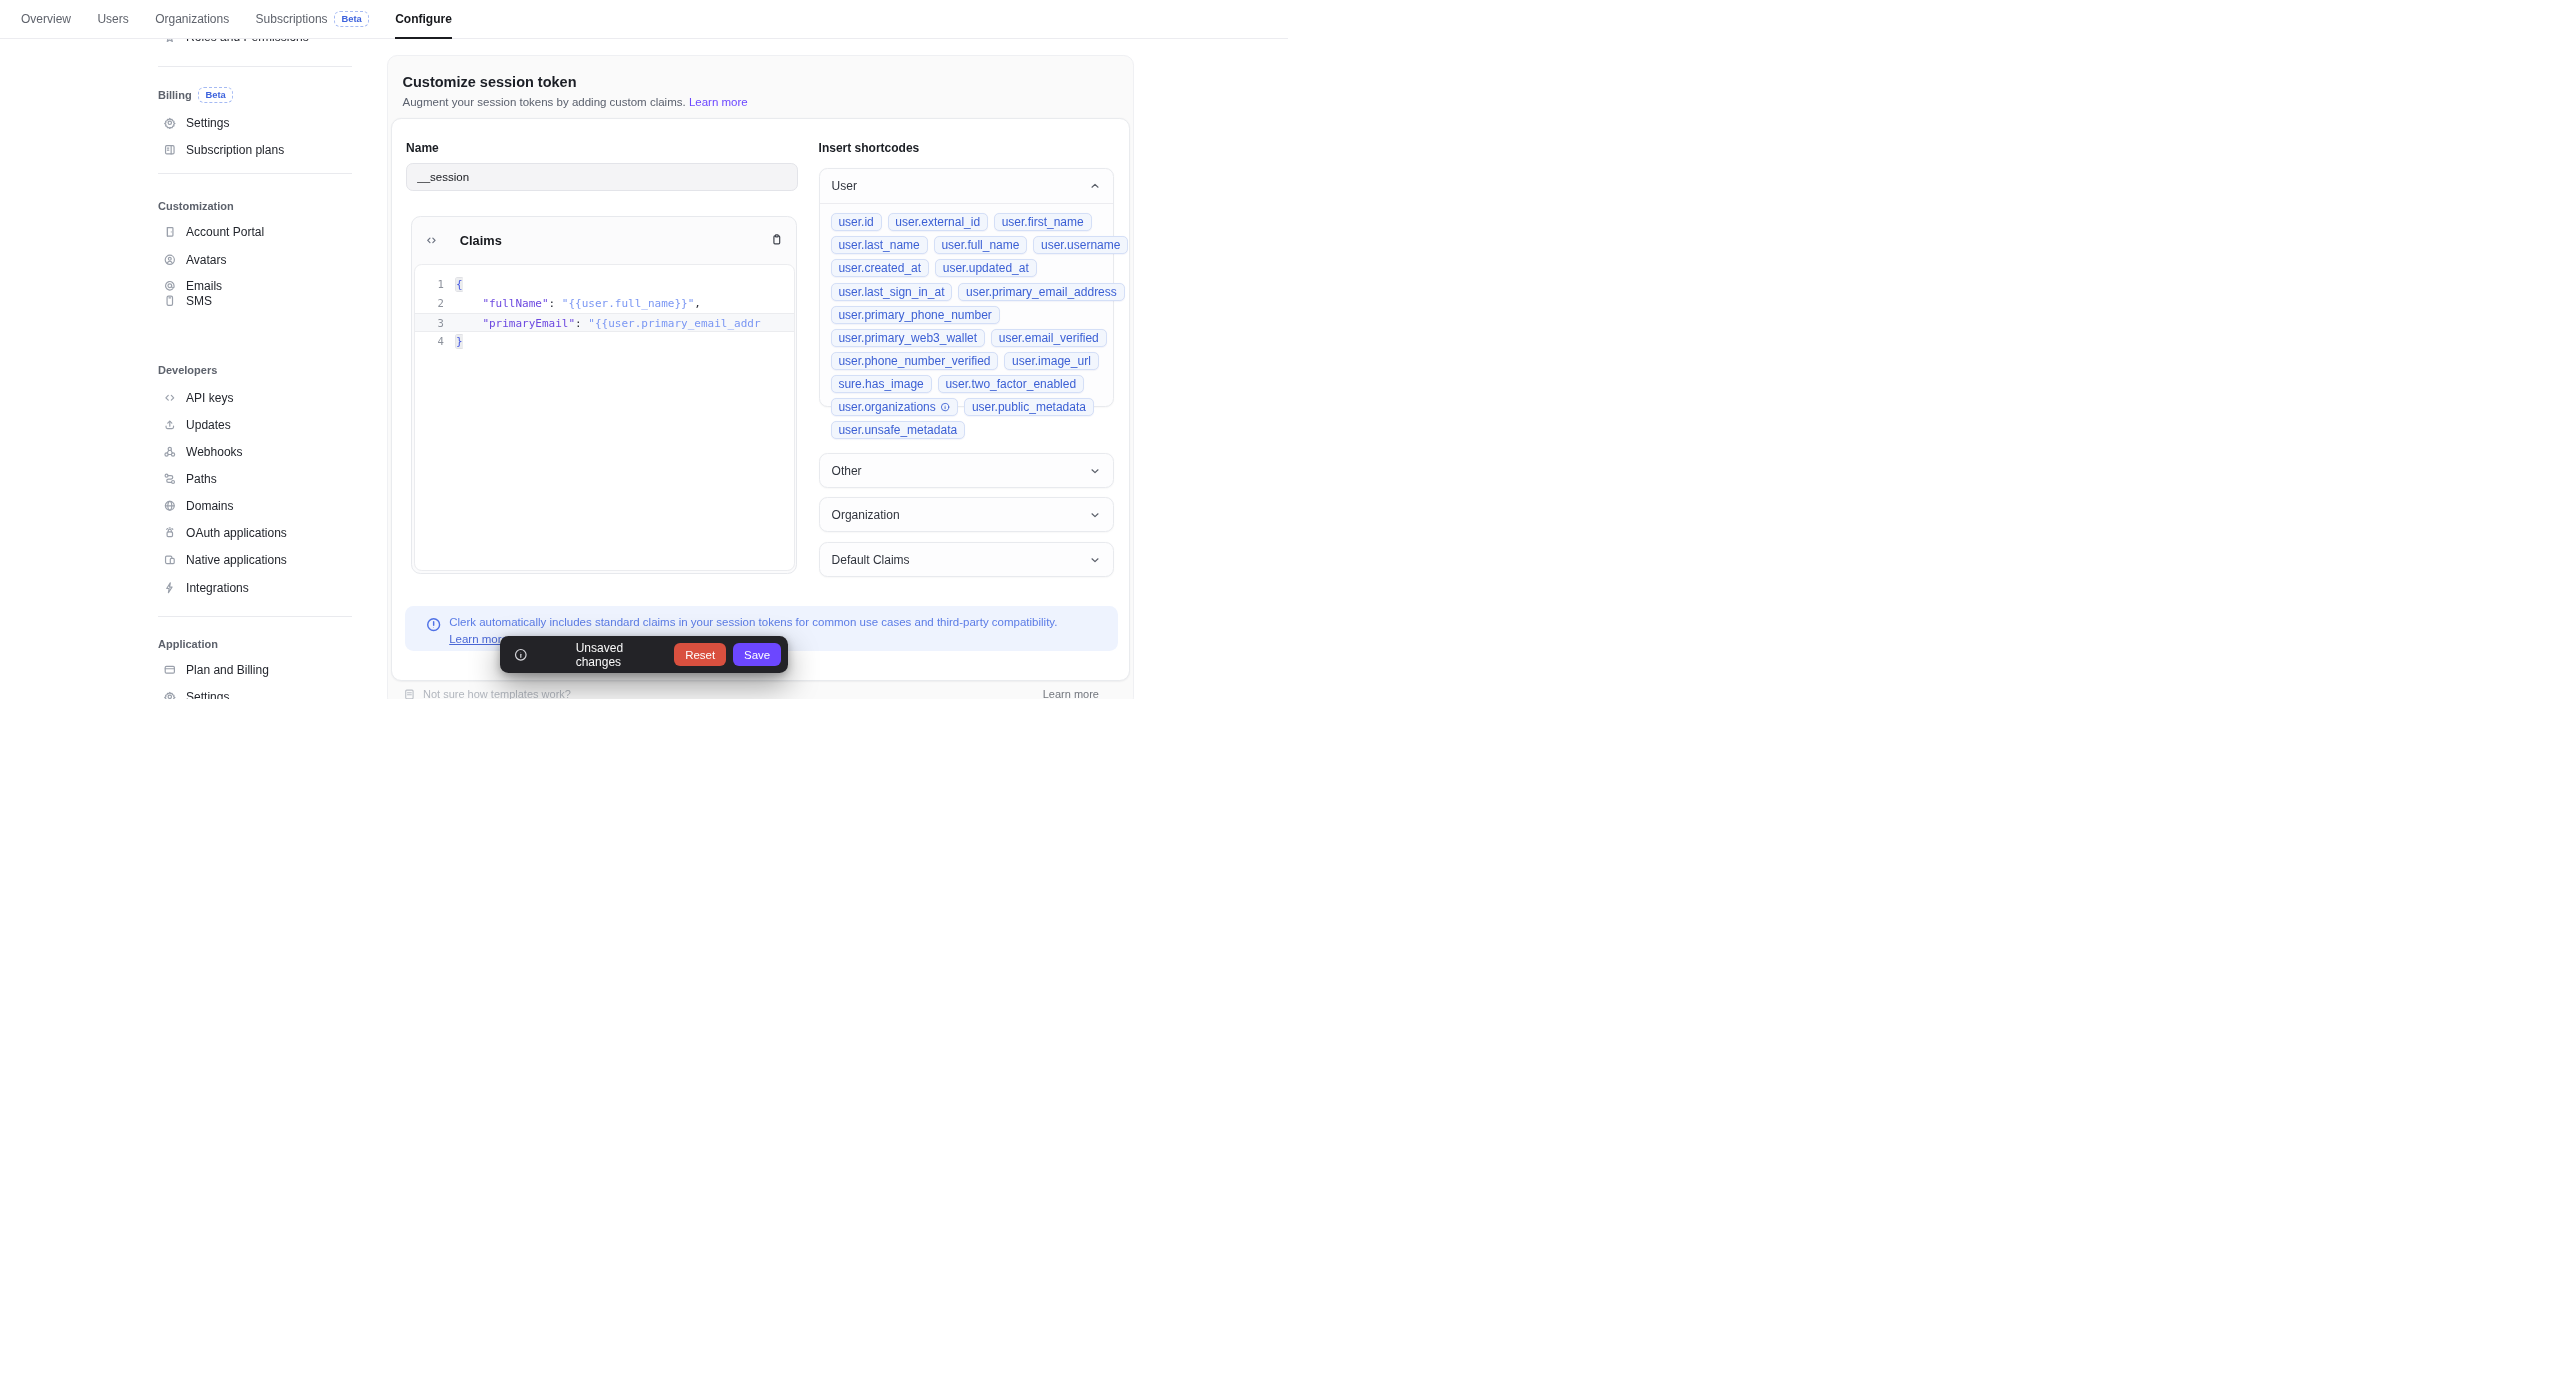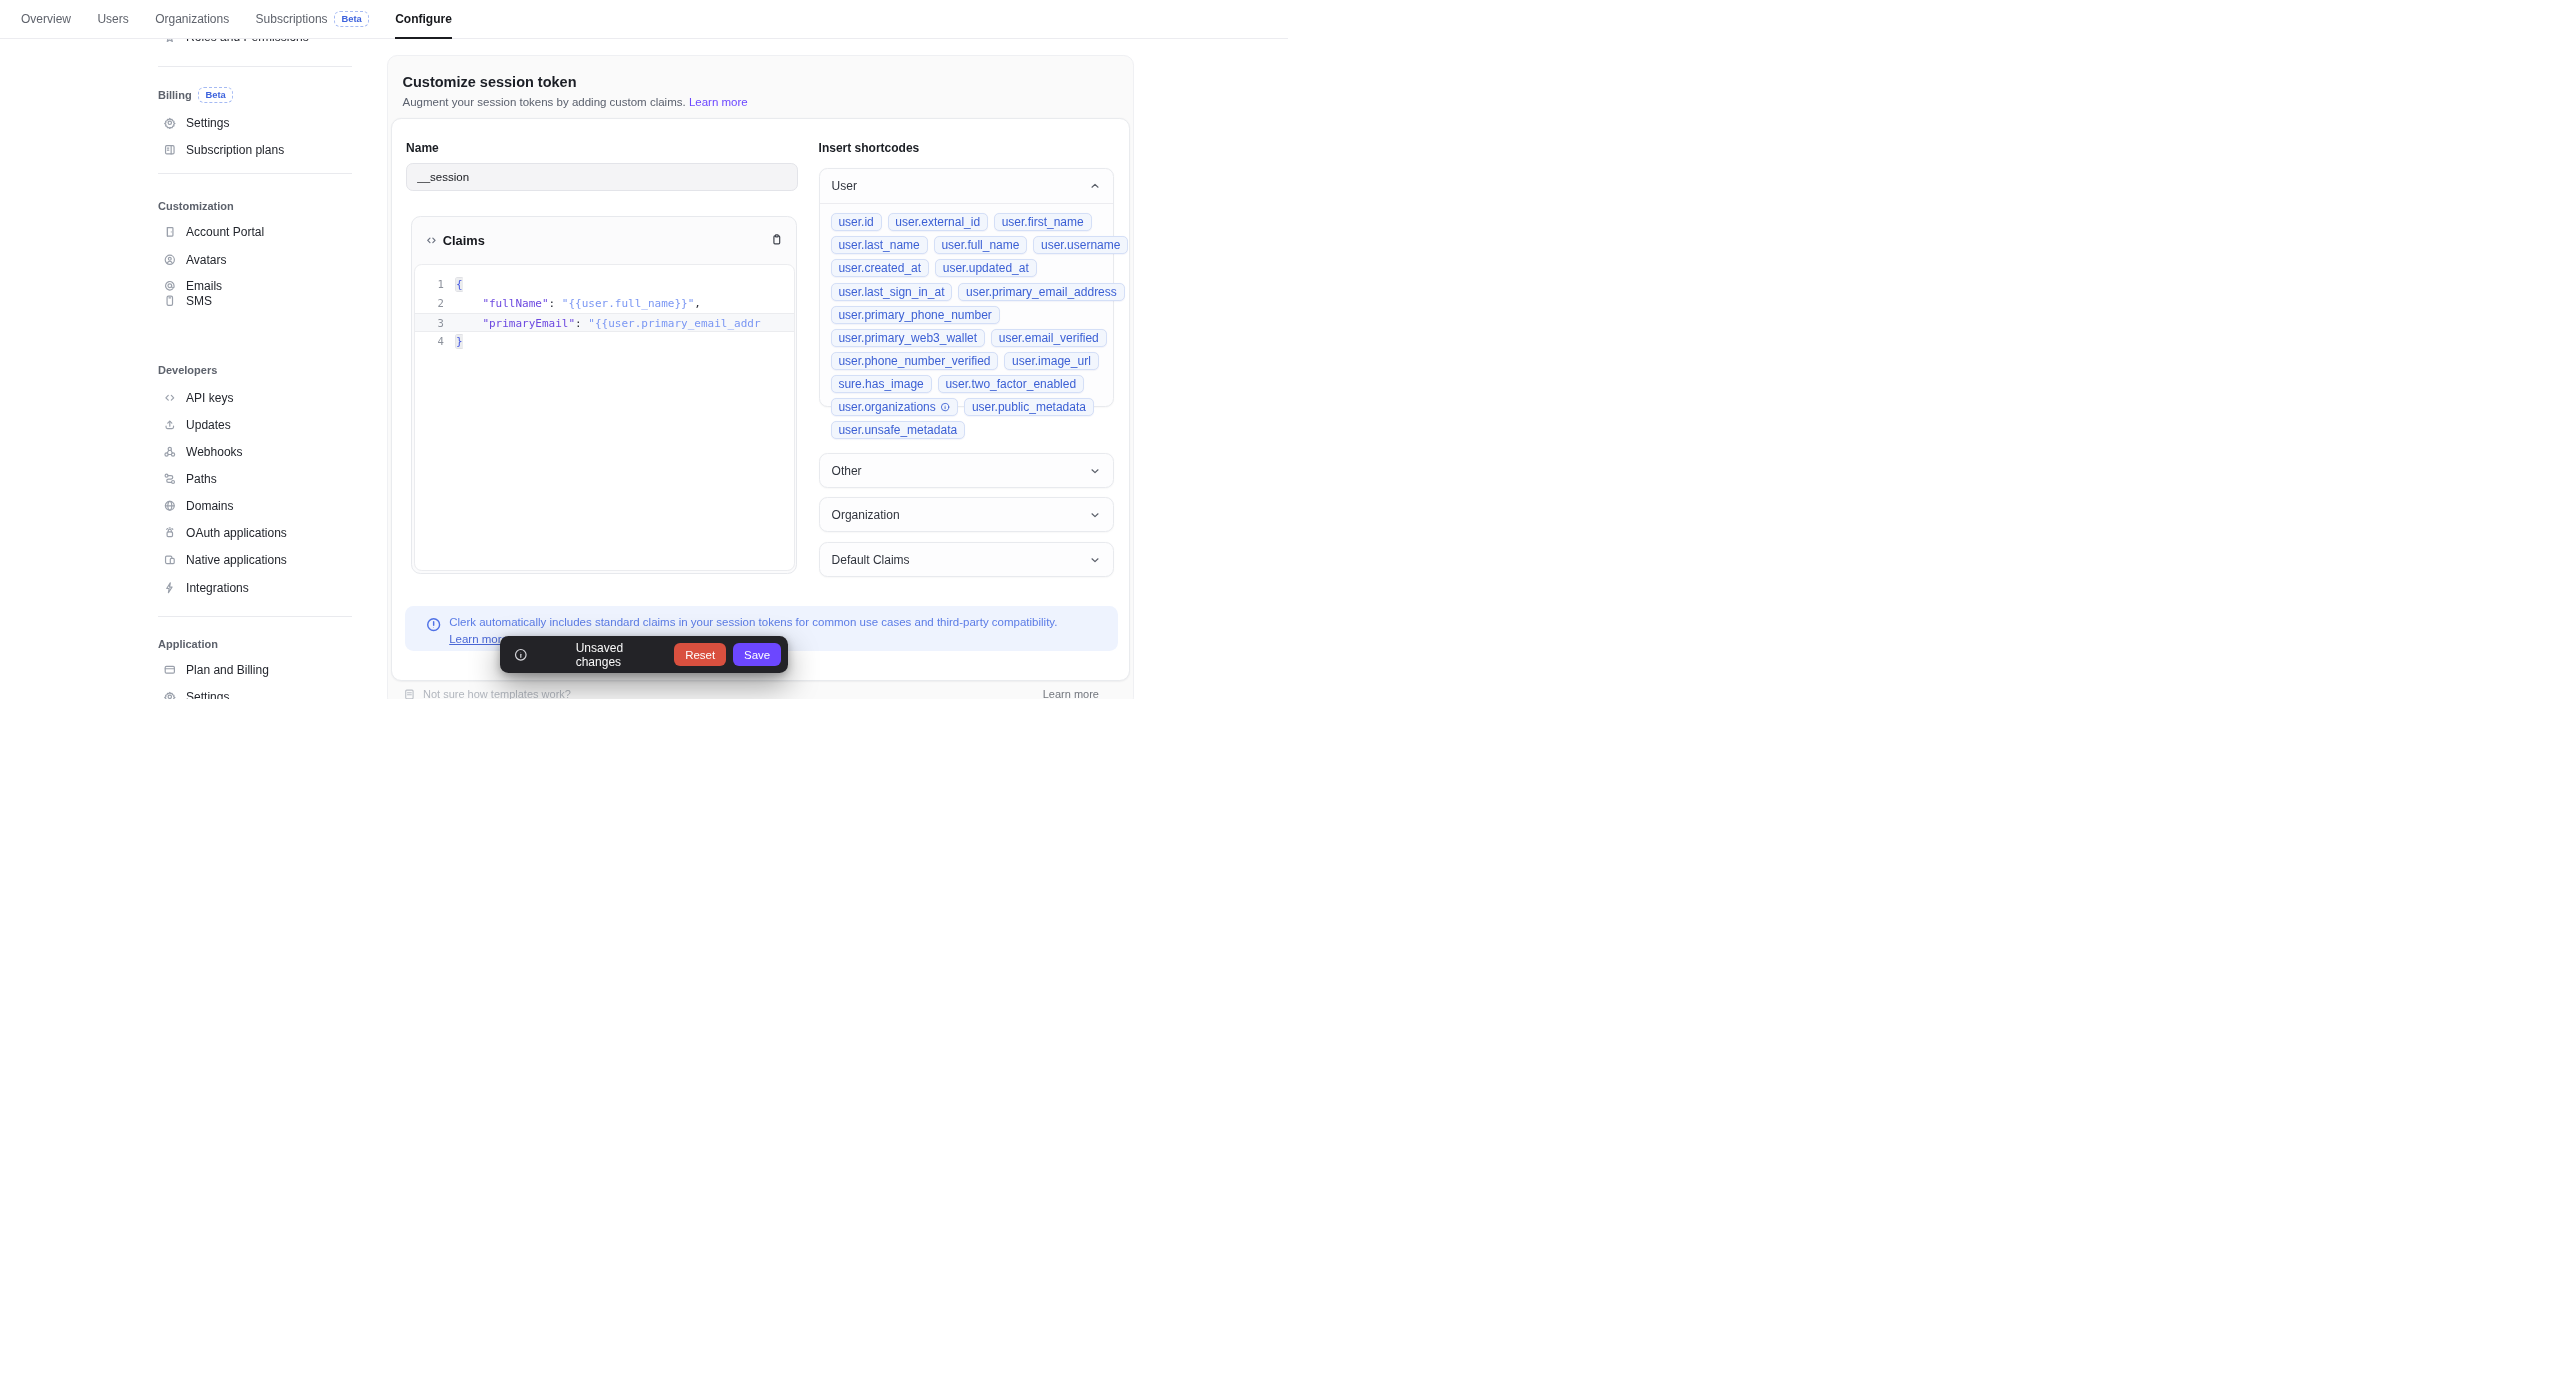--- a/index.html
+++ b/index.html
@@ -38,21 +38,21 @@
               box-sizing:border-box;}
 
   
   .field-label{position:absolute;left:14.5px;top:22px;font-size:12px;font-weight:600;color:#1b1e24;}
   .name-input{position:absolute;left:14.5px;top:44px;width:392px;height:28px;box-sizing:border-box;
               background:#f4f4f6;border:0.9px solid #e3e4e9;border-radius:6.8px;padding:0 10.2px;
               font-size:11.5px;color:#191b20;font-family:"Liberation Sans",sans-serif;outline:none;}
 
   .claims-panel{position:absolute;left:19.6px;top:97px;width:386px;height:358px;box-sizing:border-box;
                 background:#fbfbfc;border:0.9px solid #e7e9ed;border-radius:9.4px;}
-  .claims-header{display:flex;align-items:center;gap:5px;height:46px;padding:0 12.8px;}
+  .claims-header{display:flex;align-items:center;gap:22px;height:46px;padding:0 12.8px;}
   .claims-title{font-size:12.8px;font-weight:700;color:#16181d;flex:0 0 auto;}
   .claims-header .icon{color:#6b7280;display:flex;}
   .copy-btn{margin-left:auto;color:#3f434c;display:flex;cursor:pointer;}
   .editor{position:absolute;left:1.7px;right:1.7px;top:47px;bottom:1.7px;background:#fff;
           border:0.9px solid #ebecef;border-radius:7.7px;overflow:hidden;
           font-family:"DejaVu Sans Mono","Liberation Mono",monospace;font-size:11px;}
   .code-area{padding-top:10.2px;}
   .code-row{display:flex;height:19px;line-height:19px;white-space:pre;box-sizing:border-box;}
   .code-row.active{background:#f7f8fa;border-top:0.9px solid #ebecef;border-bottom:0.9px solid #ebecef;}
   .gutter{width:29px;text-align:right;color:#8d929c;font-size:10.6px;flex:0 0 auto;}

